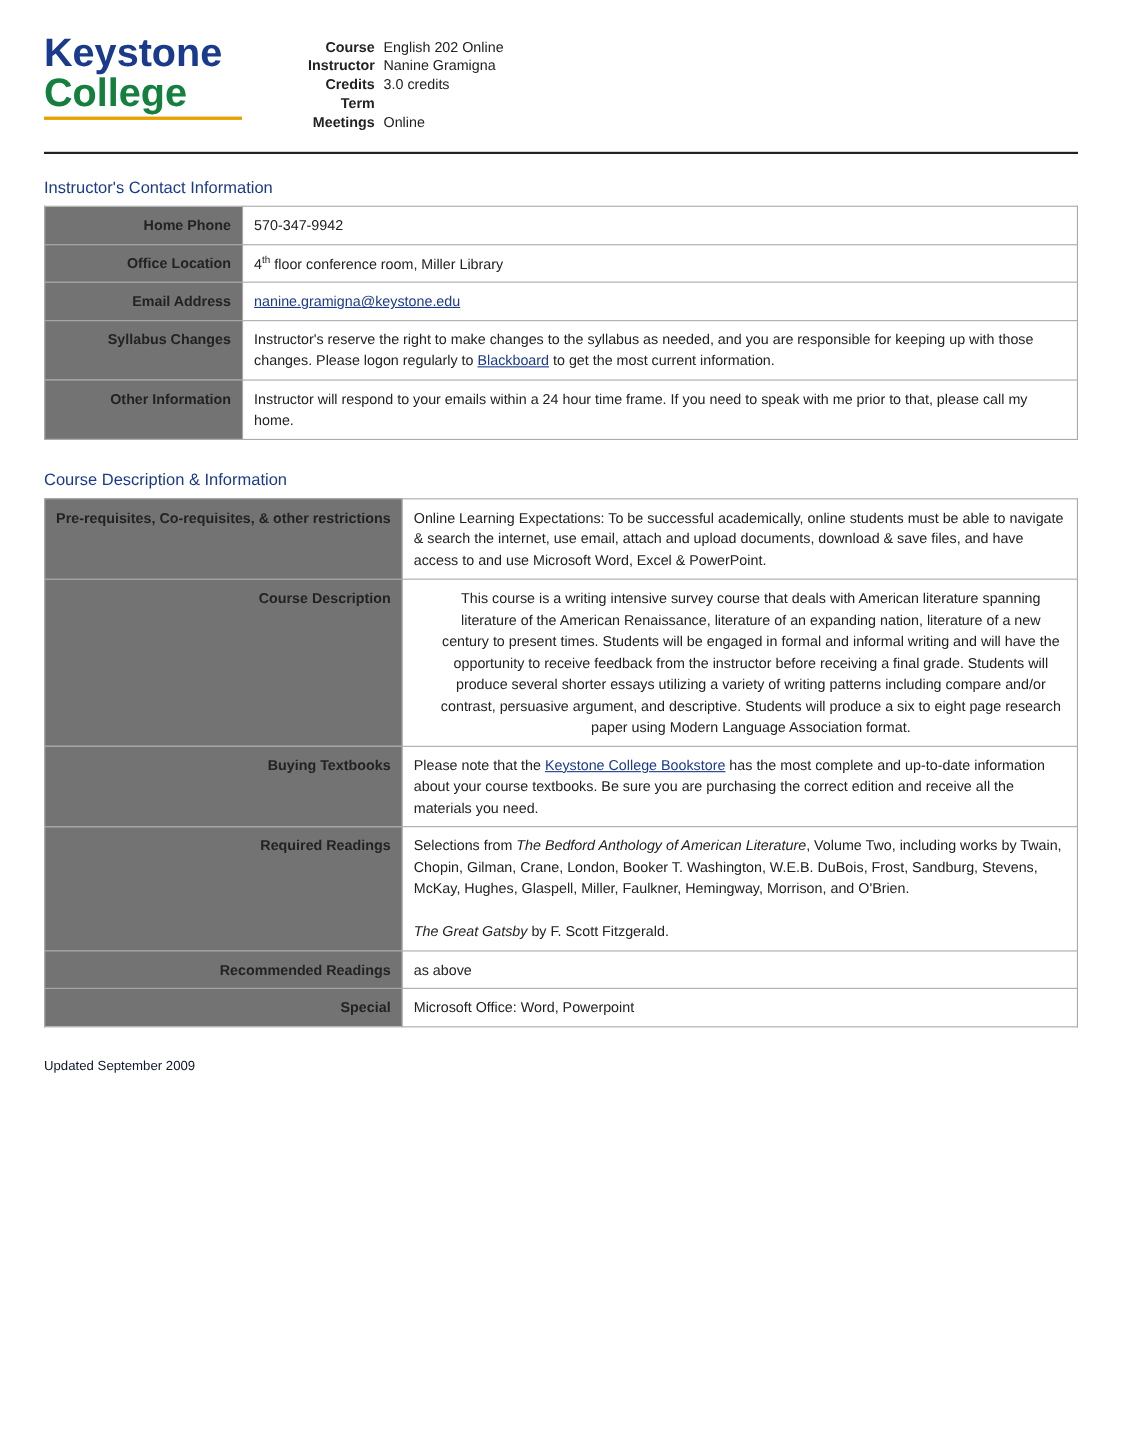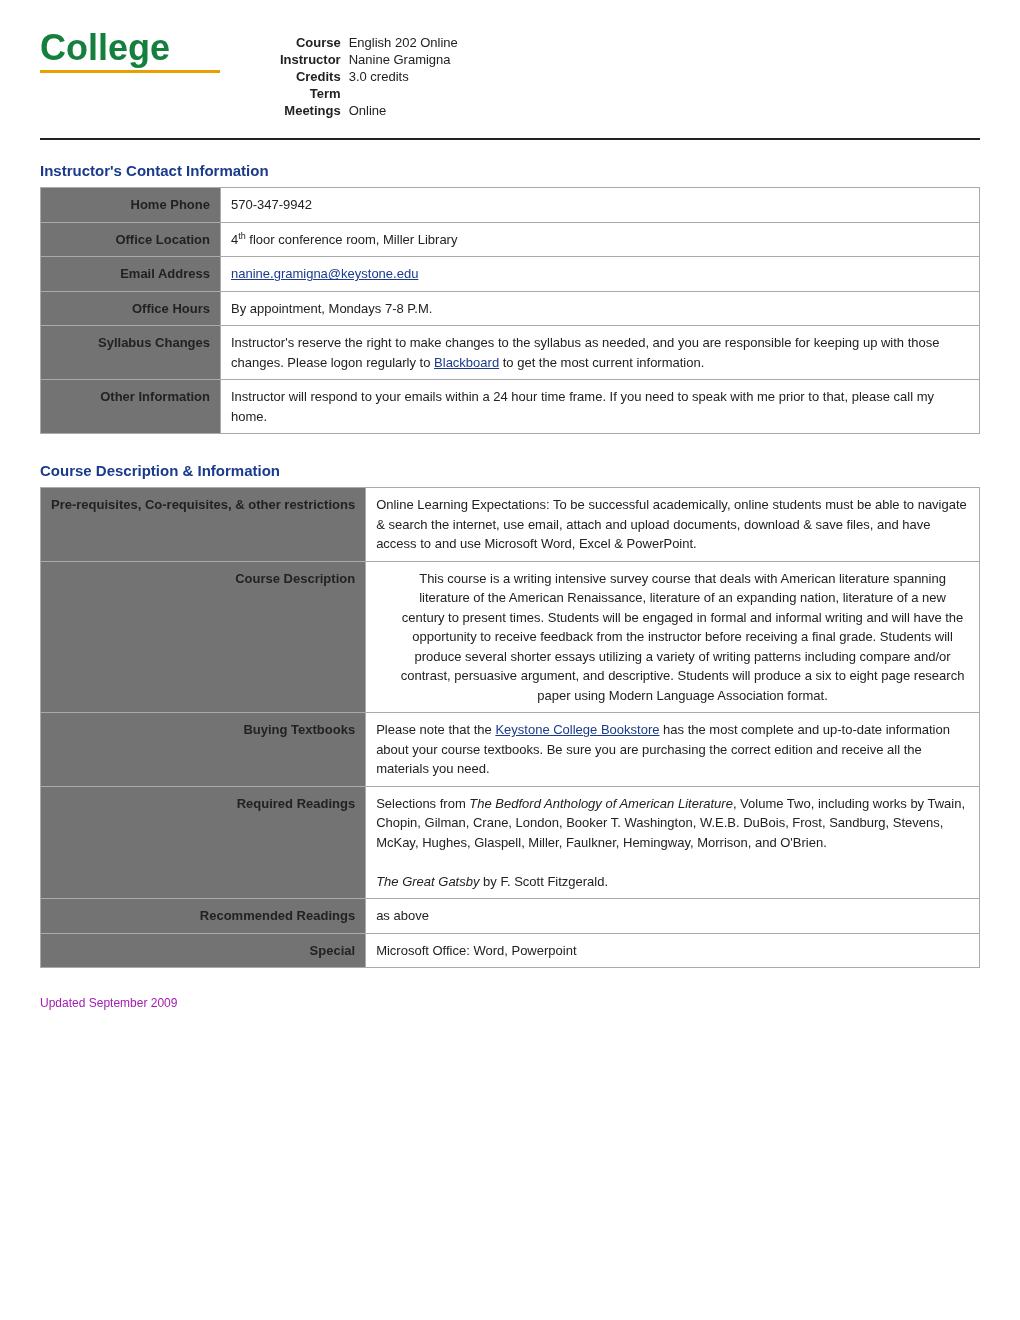--- a/index.html
+++ b/index.html
@@ -66,21 +66,21 @@
 
     .divider {
       border: none;
       border-top: 2px solid #222;
       margin: 18px 0 22px 0;
     }
 
     
     .section-heading {
       font-size: 15px;
-      font-weight: bold;
+      font-weight: normal;
       color: #1a3a8c;
       margin-bottom: 8px;
     }
 
     
     table {
       width: 100%;
       border-collapse: collapse;
       margin-bottom: 28px;
     }
@@ -104,38 +104,39 @@
     a {
       color: #1a3a8c;
       text-decoration: underline;
     }
     sup {
       font-size: 9px;
     }
 
     .footer {
       font-size: 12px;
-      color: #a21caf;
+      color: #0f172a;
       margin-top: 10px;
     }
 
     
     .bold-value {
       font-weight: normal;
     }
     .italic-text {
       font-style: italic;
     }
   </style>
 </head>
 <body>
 
 <div class="header">
   <div class="logo-area">
     <div class="logo-text">
+      <span class="logo-keystone">Keystone</span>
       <span class="logo-college">College</span>
       <div class="logo-underline"></div>
     </div>
   </div>
   <div class="course-info">
     <span class="label">Course</span>
     <span class="value course-name-value">English 202 Online</span>
 
     <span class="label">Instructor</span>
     <span class="value">Nanine Gramigna</span>
@@ -164,24 +165,20 @@
       <td class="label-cell">Office Location</td>
       <td class="value-cell">4<sup>th</sup> floor conference room, Miller Library</td>
     </tr>
     <tr>
       <td class="label-cell">Email Address</td>
       <td class="value-cell">
         <a href="#">nanine.gramigna@keystone.edu</a>
       </td>
     </tr>
     <tr>
-      <td class="label-cell">Office Hours</td>
-      <td class="value-cell">By appointment, Mondays 7-8 P.M.</td>
-    </tr>
-    <tr>
       <td class="label-cell">Syllabus Changes</td>
       <td class="value-cell">
         Instructor's reserve the right to make changes to the syllabus as needed, and you are responsible for keeping up with those changes. Please logon regularly to <a href="#">Blackboard</a> to get the most current information.
       </td>
     </tr>
     <tr>
       <td class="label-cell">Other Information</td>
       <td class="value-cell">Instructor will respond to your emails within a 24 hour time frame. If  you need to speak with me prior to that, please call my home.</td>
     </tr>
   </tbody>

